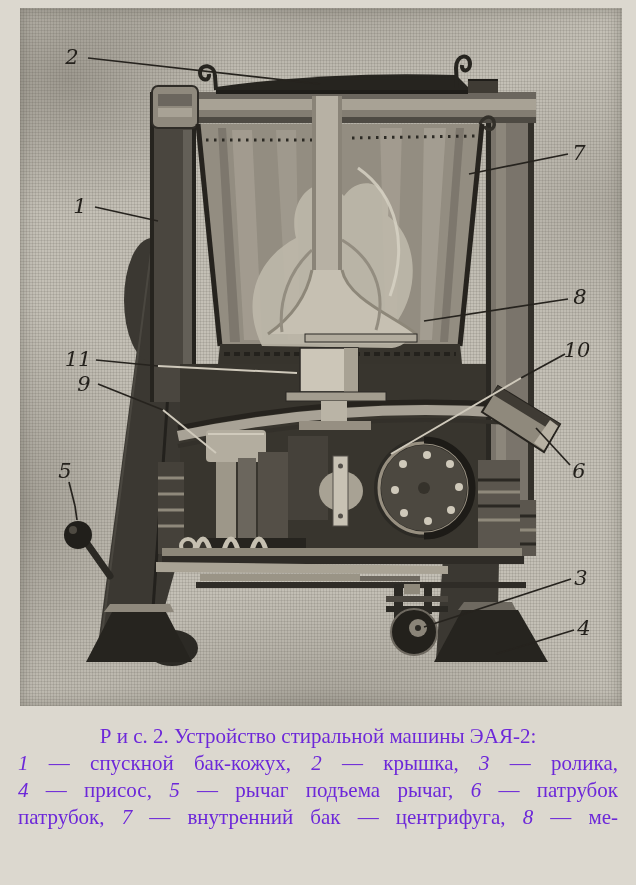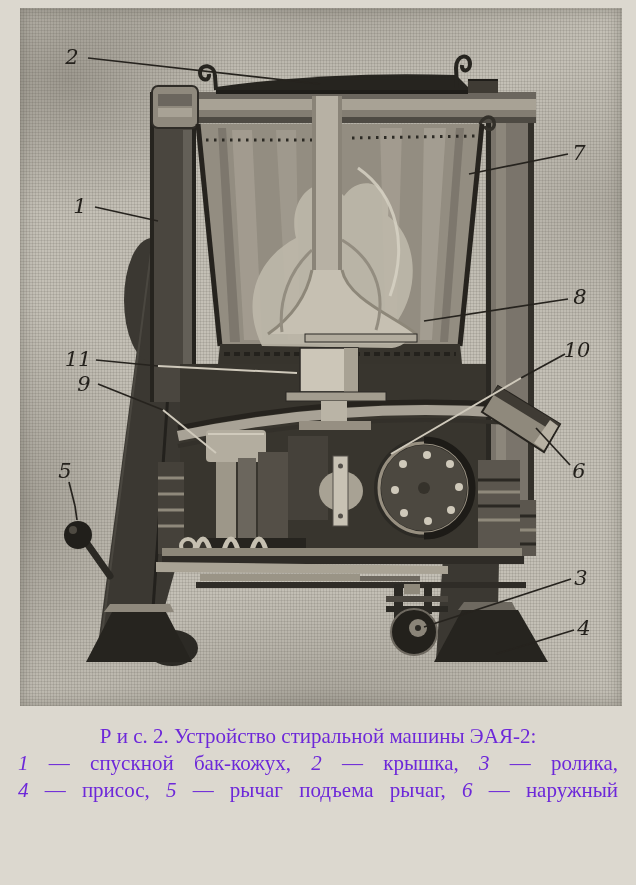--- a/index.html
+++ b/index.html
@@ -270,15 +270,16 @@
         <text x="577" y="357" class="callout">10</text>
         <line x1="96" y1="360" x2="158" y2="366" class="leader"></line>
         <line x1="158" y1="366" x2="297" y2="373" class="leader light"></line>
         <text x="78" y="366" class="callout">11</text>
       </g>
   </svg>
 
   <div class="caption" id="caption">
       <div class="cap-line c"><span>Р и с. 2. Устройство стиральной машины ЭАЯ-2:</span></div>
       <div class="cap-line j"><span class="it">1</span><span> — спускной бак-кожух, </span><span class="it">2</span><span> — крышка, </span><span class="it">3</span><span> — ролика,</span></div>
-      <div class="cap-line j"><span class="it">4</span><span> — присос, </span><span class="it">5</span><span> — рычаг подъема рычаг, </span><span class="it">6</span><span> — наружный</span></div>
+      <div class="cap-line j"><span class="it">4</span><span> — присос, </span><span class="it">5</span><span> — рычаг подъема рычаг, </span><span class="it">6</span><span> — патрубок</span></div>
+      <div class="cap-line j"><span>патрубок, </span><span class="it">7</span><span> — внутренний бак — центрифуга, </span><span class="it">8</span><span> — ме-</span></div>
     </div>
 </div>
 
 </body></html>

